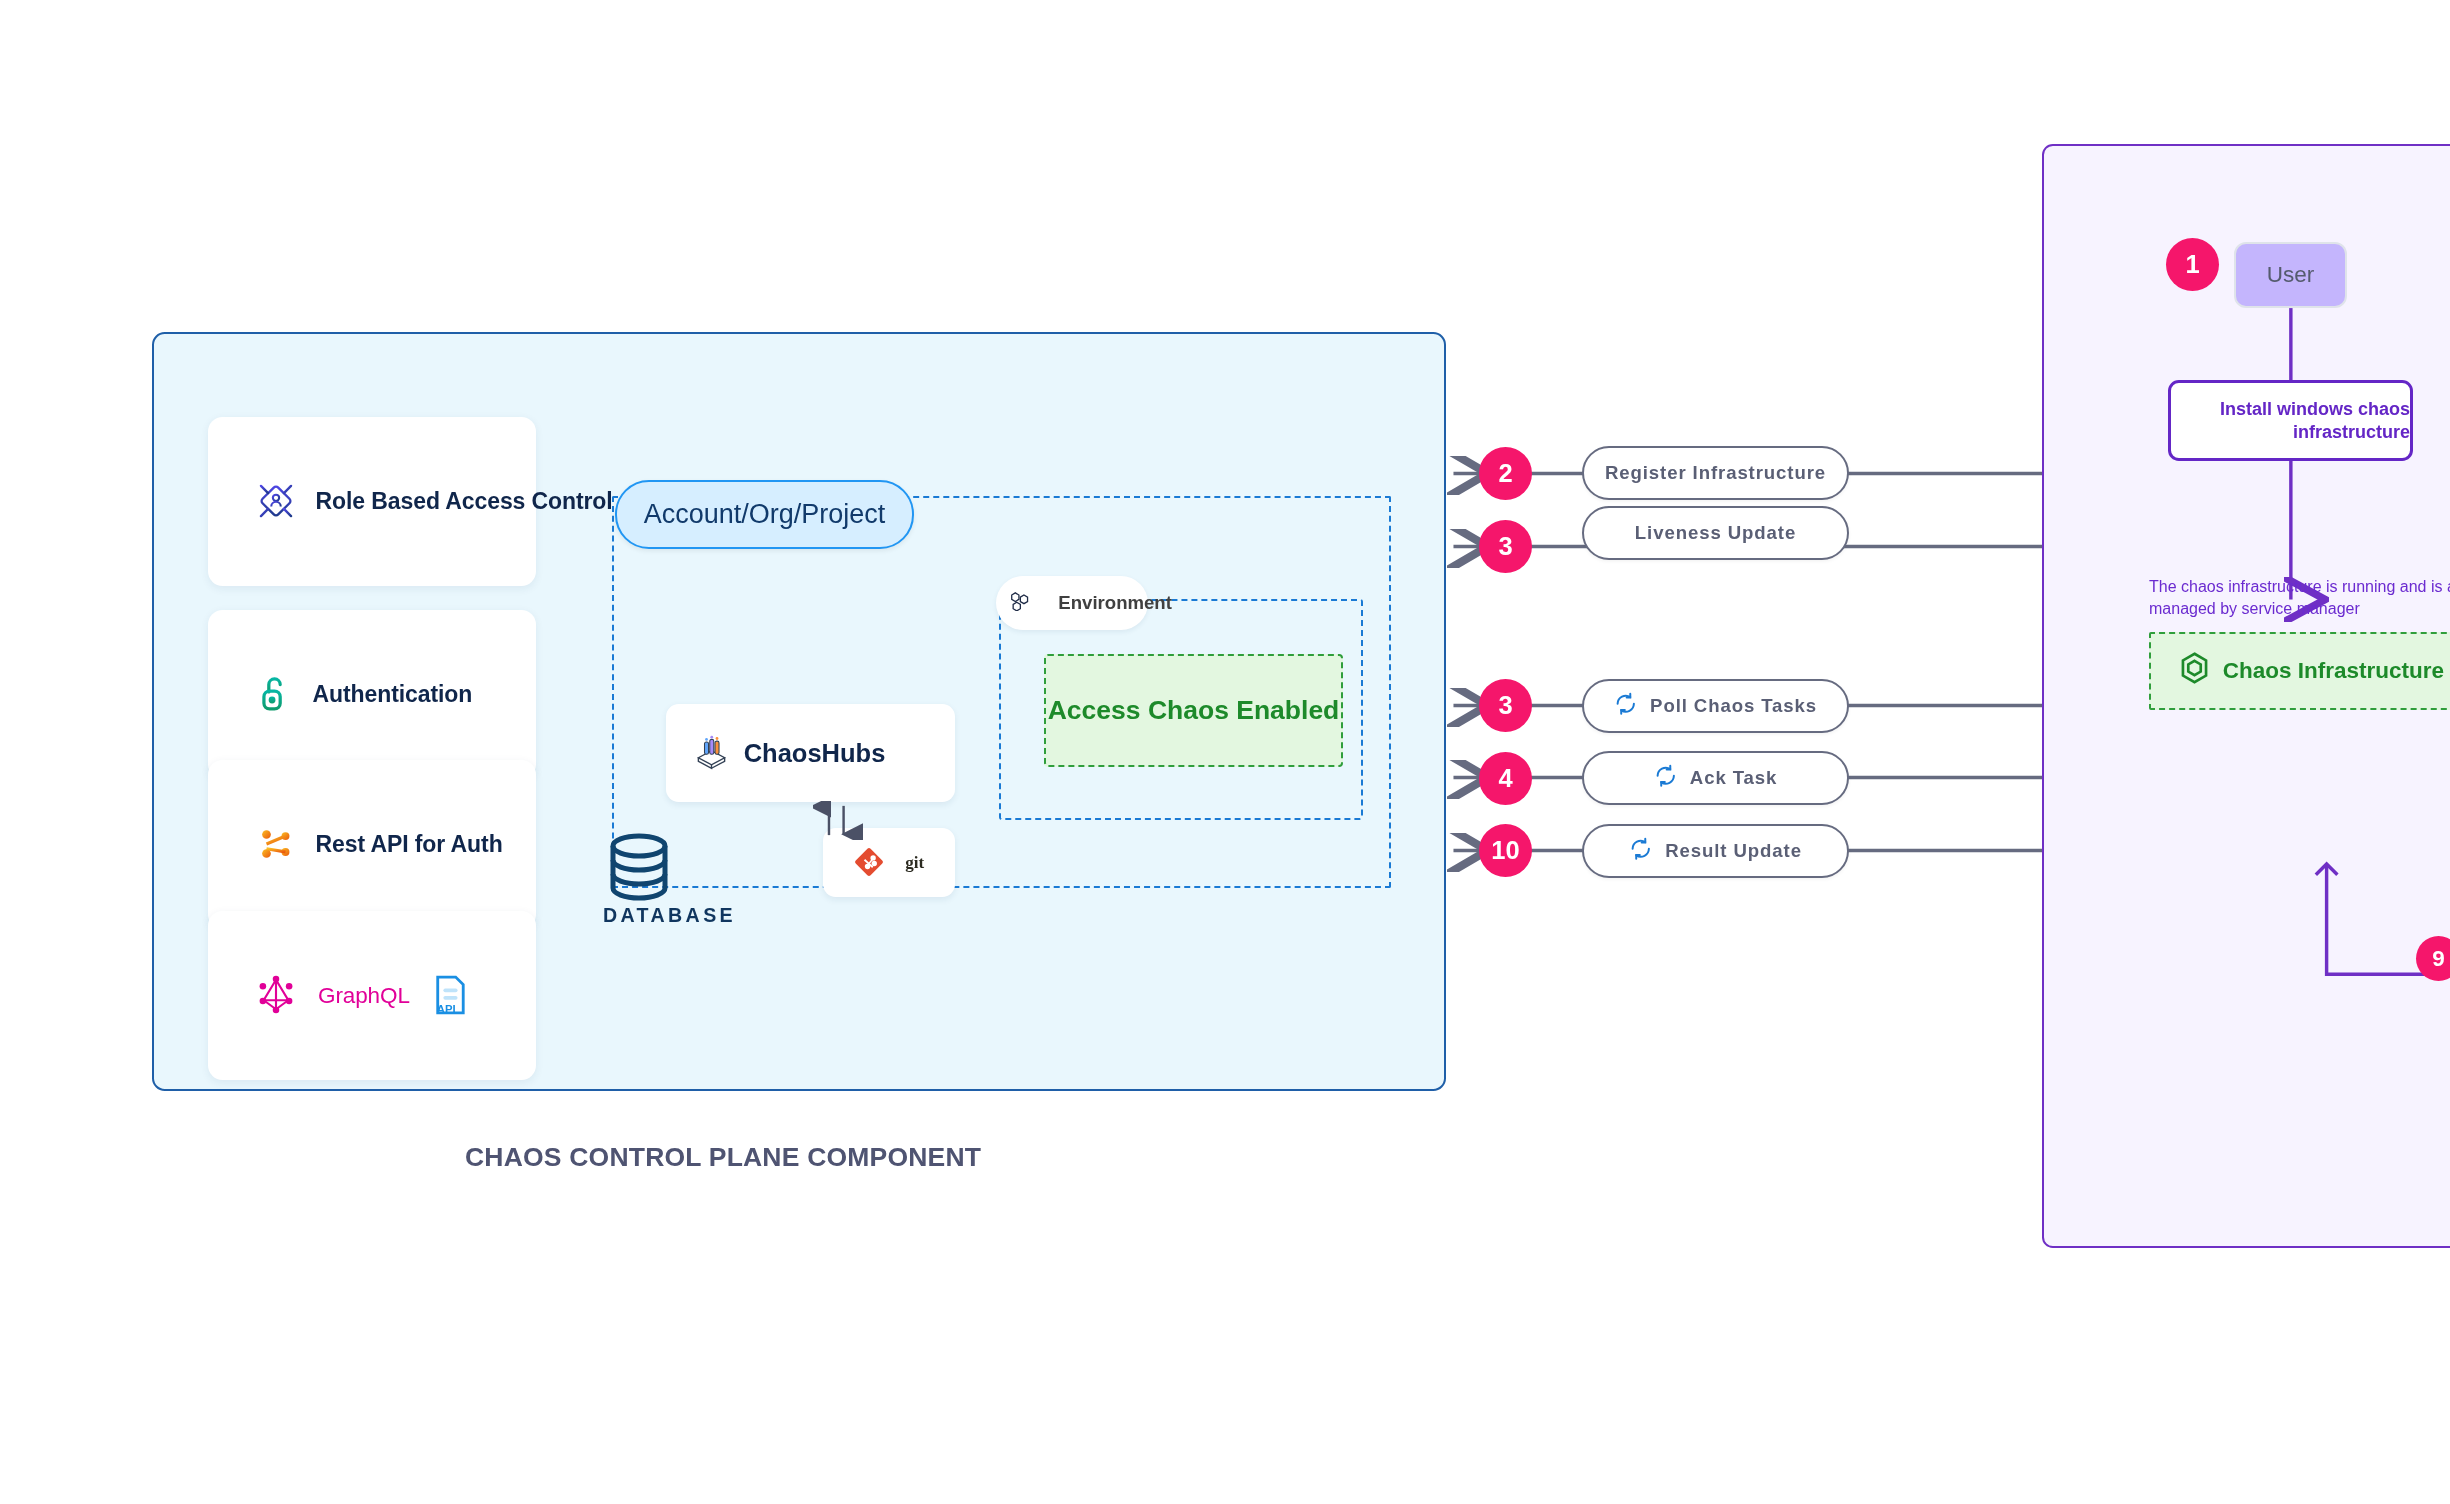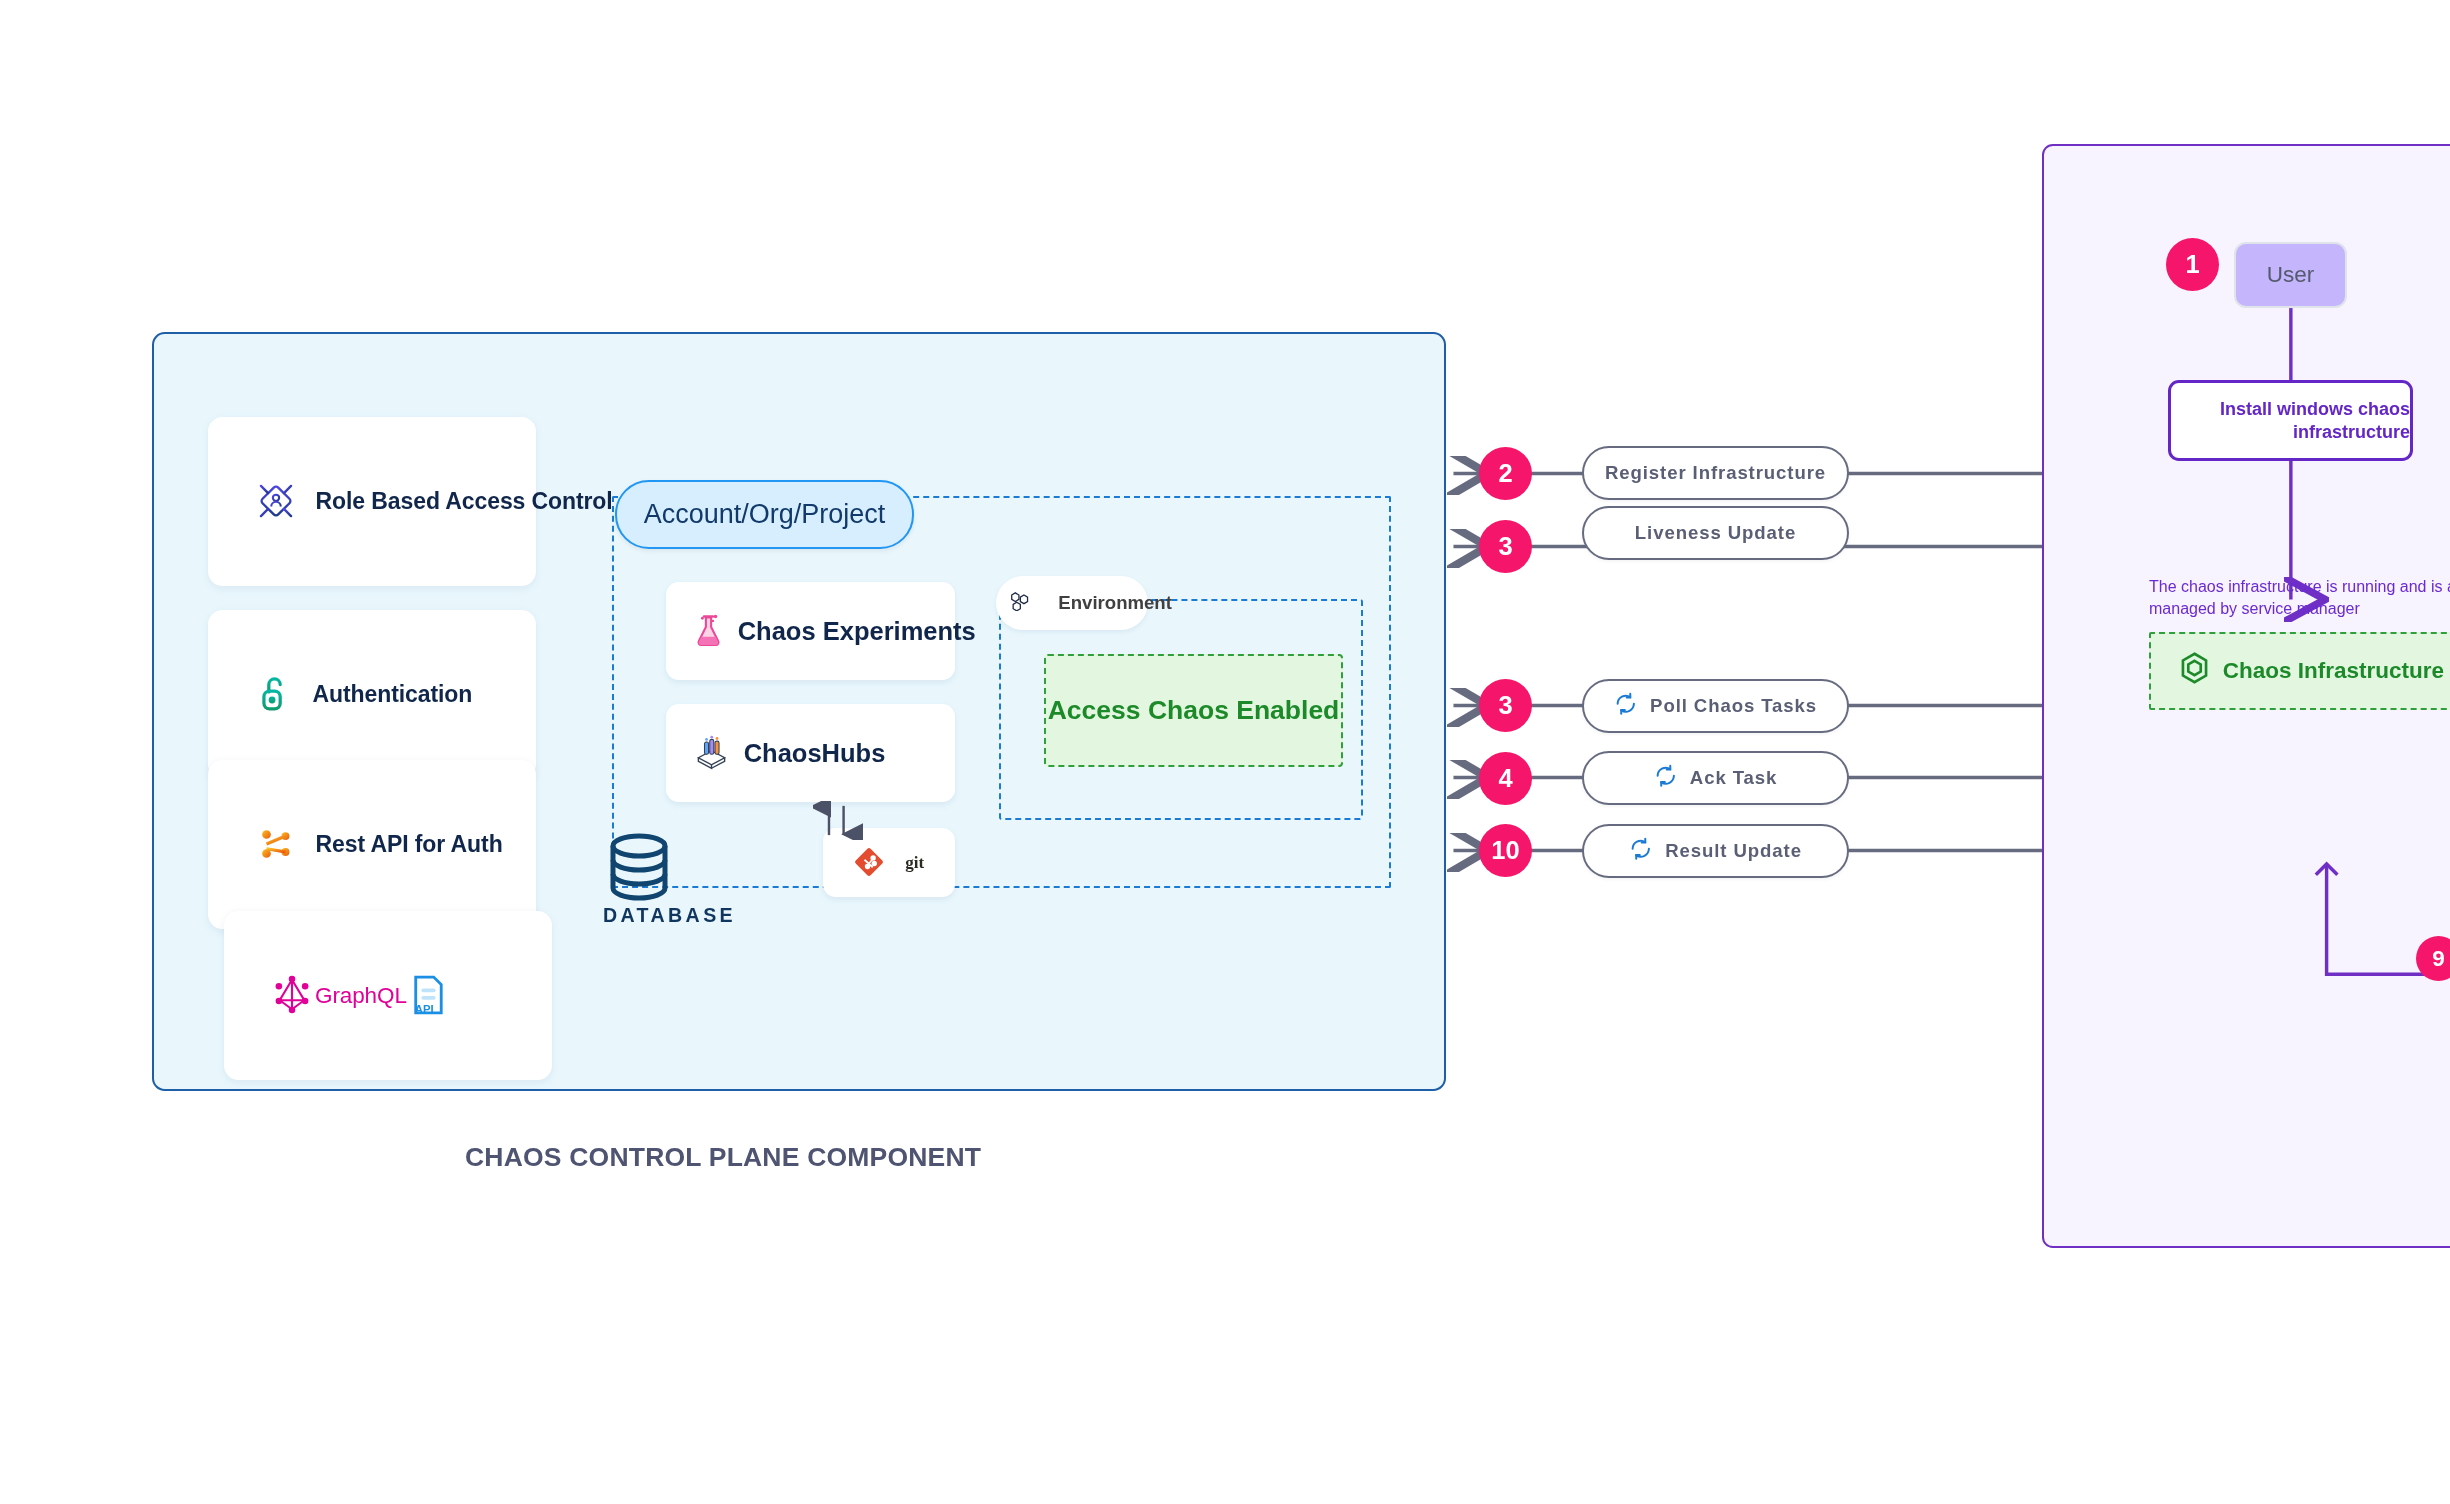--- a/index.html
+++ b/index.html
@@ -196,21 +196,21 @@
         <circle cx="36" cy="14" r="5" fill="url(#gr3)"></circle>
         <circle cx="36" cy="34" r="5" fill="url(#gr3)"></circle>
         <line x1="12" y1="12" x2="12" y2="36" stroke="url(#gr3)" stroke-width="4"></line>
         <line x1="12" y1="24" x2="36" y2="14" stroke="url(#gr3)" stroke-width="4"></line>
         <line x1="12" y1="30" x2="36" y2="34" stroke="url(#gr3)" stroke-width="4"></line>
       </svg>
     </span>
     <span class="feature-label">Rest API for Auth</span>
   </div>
 
-  <div class="abs feature-card" style="left:224px; top:911px; gap:4px;">
+  <div class="abs feature-card" style="left:208px; top:911px; gap:23px;">
     <span>
       <svg width="38" height="41" viewBox="0 0 44 50">
         <g fill="none" stroke="#e10098" stroke-width="2.6">
           <path d="M22 7 L37 32 L7 32 Z"></path>
           <line x1="22" y1="7" x2="22" y2="43"></line>
           <line x1="7" y1="32" x2="22" y2="43"></line>
             <line x1="37" y1="32" x2="22" y2="43"></line>
           <line x1="7" y1="15" x2="37" y2="15" stroke-opacity="0"></line>
         </g>
         <g fill="#e10098">
@@ -230,33 +230,20 @@
         <rect x="11" y="15" width="15" height="4" rx="2" fill="#bfe3fa"></rect>
         <rect x="11" y="23" width="15" height="4" rx="2" fill="#bfe3fa"></rect>
         <text x="4" y="41" font-family="Liberation Sans, sans-serif" font-size="12" font-weight="700" fill="#1a8fe3">API</text>
       </svg>
     </span>
   </div>
 
   <div class="abs" id="aop-dashed"></div>
   <div class="abs" id="aop-chip">Account/Org/Project</div>
 
-  <div class="abs inner-card" style="left:666px; top:582px; width:289px; height:98px;">
-    <span>
-      <svg width="29" height="35" viewBox="0 0 32 40">
-        <path d="M13 5 v11 L5 32 a3 3 0 0 0 2.6 4.5 h16.8 A3 3 0 0 0 27 32 L19 16 V5 Z" fill="#fbd5e6" stroke="#ec4899" stroke-width="2.4"></path>
-        <line x1="11" y1="4" x2="21" y2="4" stroke="#ec4899" stroke-width="3" stroke-linecap="round"></line>
-        <circle cx="9" cy="6" r="1.6" fill="#ec4899"></circle>
-          <circle cx="24" cy="4" r="2" fill="#ec4899"></circle>
-        <circle cx="21" cy="9" r="1.4" fill="#ec4899"></circle>
-        <path d="M8 27 h16 l3 6 a3 3 0 0 1-2.6 3.5 H7.6 A3 3 0 0 1 5 33 Z" fill="#f472b6"></path>
-      </svg>
-    </span>
-    <span class="inner-label">Chaos Experiments</span>
-  </div>
 
   <div class="abs inner-card" style="left:666px; top:704px; width:289px; height:98px;">
     <span>
       <svg width="35" height="35" viewBox="0 0 40 40">
         <g stroke="#334155" stroke-width="1.6" fill="none">
           <path d="M5 26 L20 18 L35 26 L20 34 Z"></path>
           <path d="M5 26 v4 L20 38 v-4"></path>
             <path d="M35 26 v4 L20 38"></path>
         </g>
         <rect x="12" y="8" width="4.6" height="14" rx="2" fill="#60a5fa" stroke="#334155" stroke-width="1.2"></rect>

